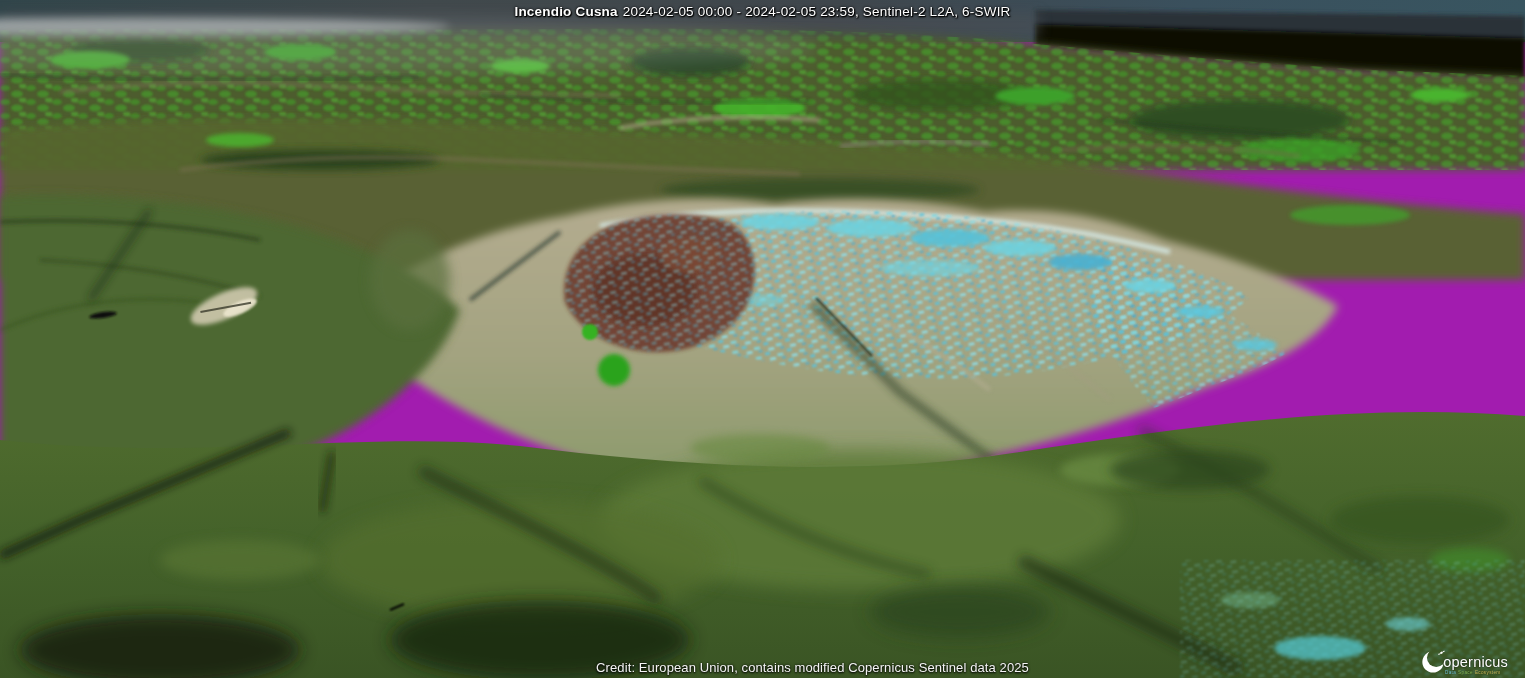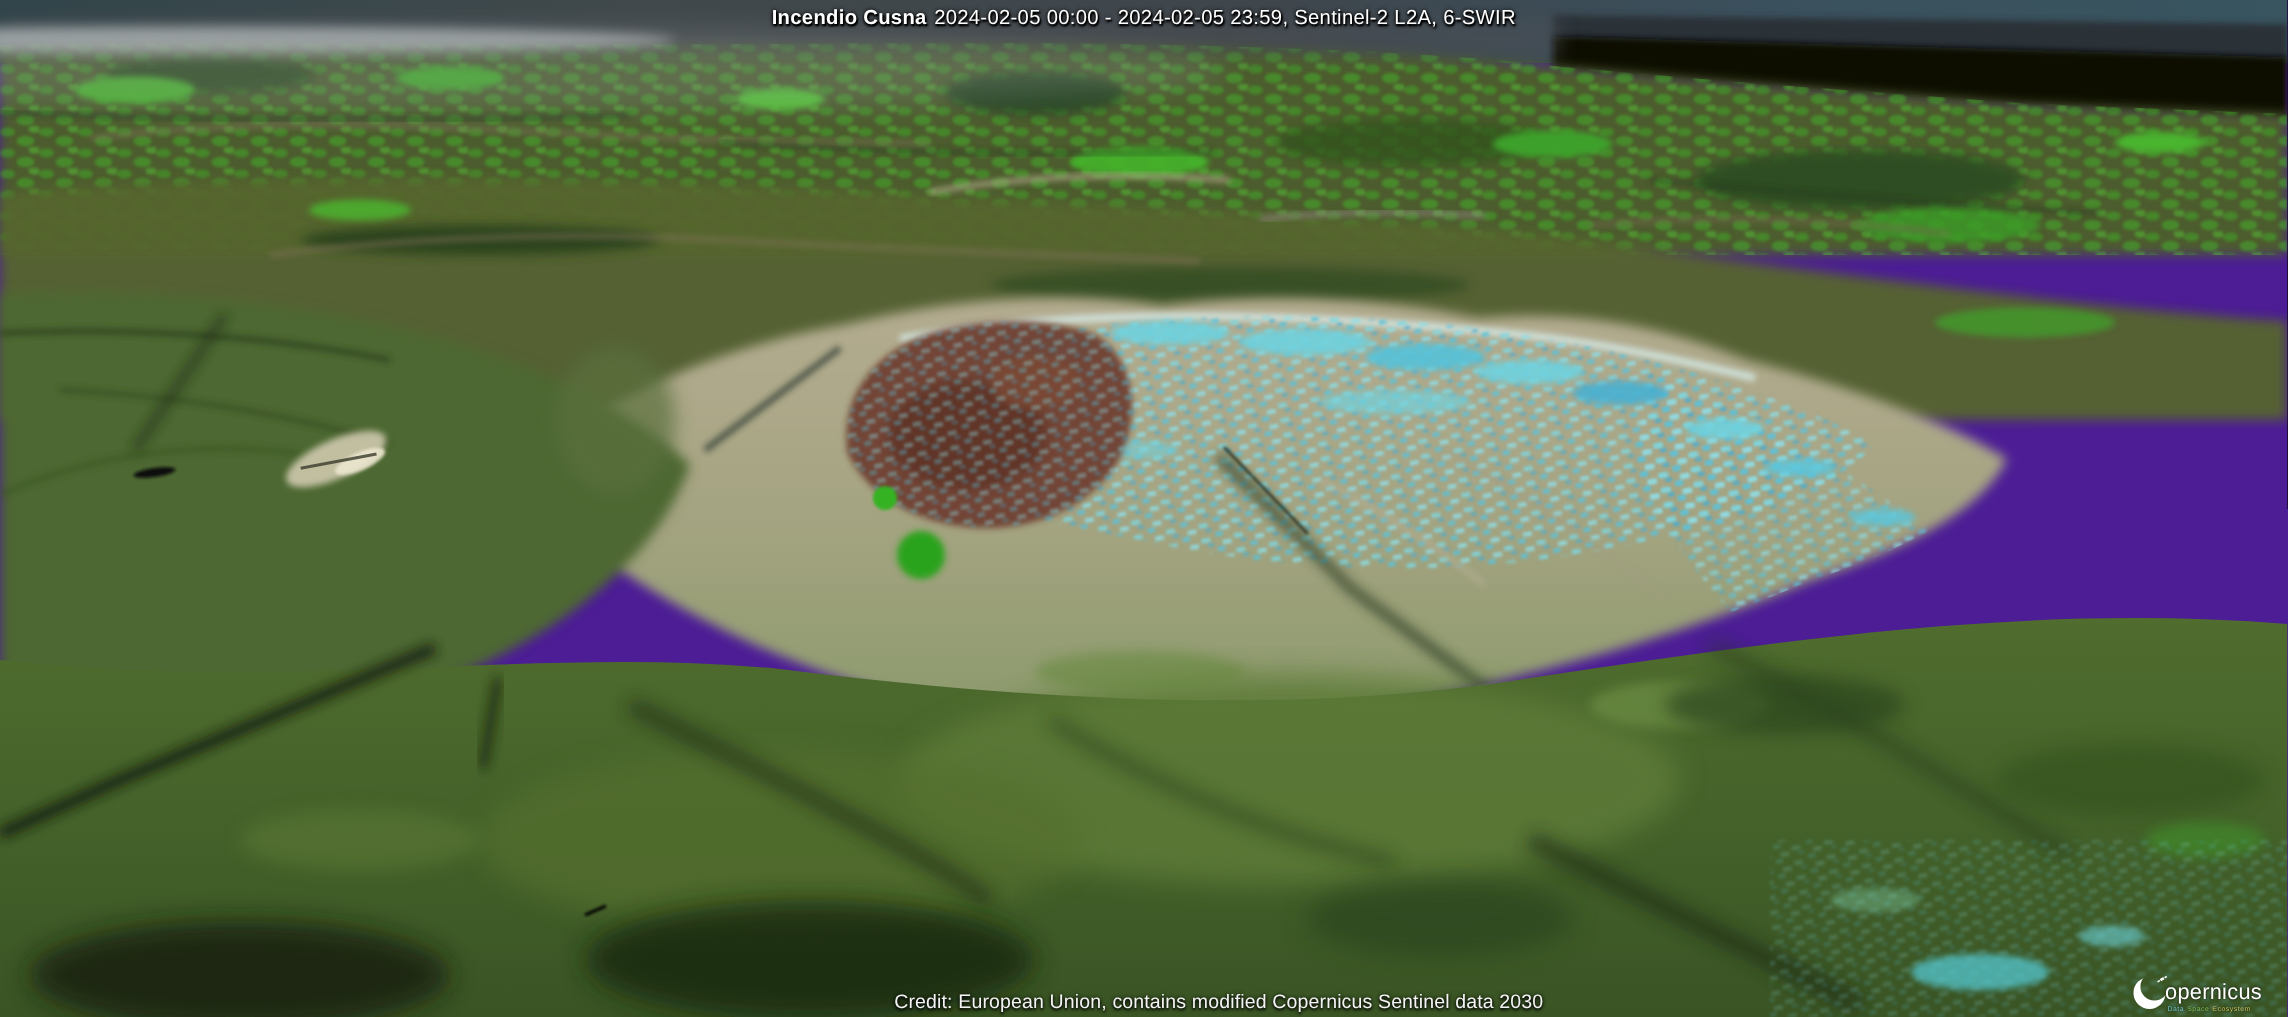--- a/index.html
+++ b/index.html
@@ -1,18 +1,18 @@
 <!DOCTYPE html>
 <html><head>
 <meta charset="utf-8">
 <style>
   html,body{margin:0;padding:0;background:#000;}
   .stage{
     position:relative;width:1525px;height:678px;overflow:hidden;
-    background:#4c1d95;font-family:"Liberation Sans",sans-serif;
+    background:#a21caf;font-family:"Liberation Sans",sans-serif;
   }
   .scene{position:absolute;inset:0;width:100%;height:100%;display:block;}
   .title{
     position:absolute;top:4px;left:0;right:0;text-align:center;
     color:#ffffff;font-size:13.5px;letter-spacing:.2px;
     text-shadow:0 1px 2px #000,0 0 3px #000,1px 1px 1px #000;
     white-space:nowrap;
   }
   .title .bold{font-weight:bold;margin-right:5px;}
   .credit{
@@ -219,21 +219,21 @@
       <ellipse cx="1408" cy="624" rx="22" ry="7" fill="#6ad2da" opacity="0.6" filter="url(#f2)"></ellipse>
       <ellipse cx="1250" cy="600" rx="30" ry="8" fill="#7cc9a4" opacity="0.4" filter="url(#f2)"></ellipse>
       <path d="M390,610 l14,-6" stroke="#000000" stroke-width="2" filter="url(#f1)"></path>
     </g>
   </svg>
 
   <div class="title">
     <span class="bold">Incendio Cusna</span><span>2024-02-05 00:00 - 2024-02-05 23:59, Sentinel-2 L2A, 6-SWIR</span>
   </div>
 
-  <div class="credit">Credit: European Union, contains modified Copernicus Sentinel data 2030</div>
+  <div class="credit">Credit: European Union, contains modified Copernicus Sentinel data 2025</div>
 
   <div class="logo">
     <div class="logo-row">
       <svg width="26" height="26" viewBox="0 0 28 28">
         <defs>
           <mask id="crescMask">
             <rect width="28" height="28" fill="#fff"></rect>
             <circle cx="17.5" cy="10.5" r="10" fill="#000"></circle>
           </mask>
         </defs>

